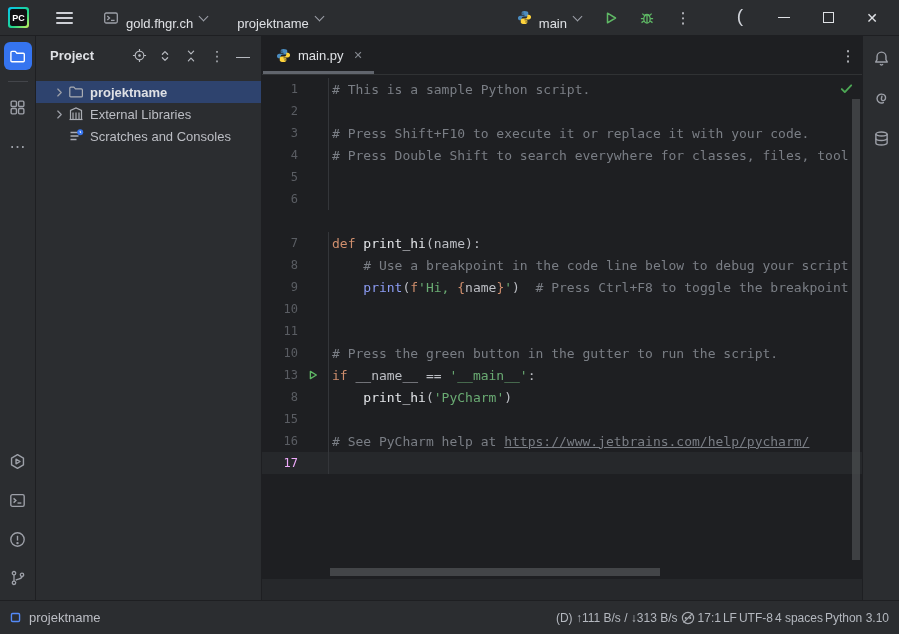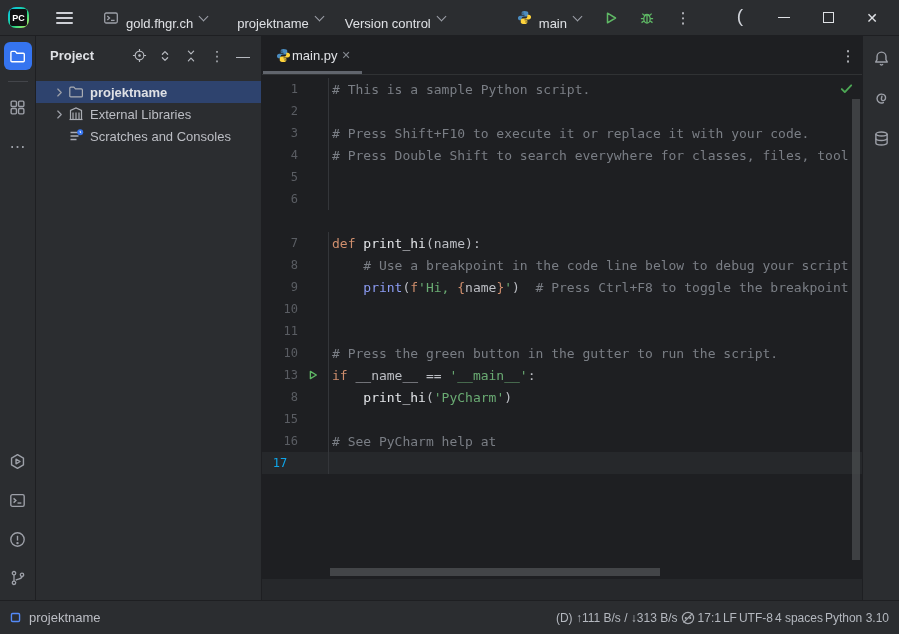--- a/index.html
+++ b/index.html
@@ -8,21 +8,21 @@
     position:relative; width:899px; height:634px; overflow:hidden;
     background:#1e1f22; color:#bcbec4;
     font-family:"Liberation Sans", sans-serif; font-size:13px;
     user-select:none;
   }
   
   .titlebar{
     height:36px; background:#2b2d30; border-bottom:1px solid #1e1f22;
     display:flex; align-items:center; padding:0 10px 0 8px;
   }
-  .pc-logo{ width:21px; height:21px; border-radius:8px; padding:2px;
+  .pc-logo{ width:21px; height:21px; border-radius:3px; padding:2px;
     background:linear-gradient(135deg,#07c3f2 0%,#21d789 60%,#fcf84a 110%);
     display:flex; }
   .pc-logo i{ flex:1; background:#101012; border-radius:2px; color:#fff;
     font-style:normal; font-weight:bold; font-size:9px; display:flex;
     align-items:center; justify-content:center; letter-spacing:0; }
   .burger{ margin-left:20px; width:30px; height:28px; border:none; background:transparent;
     display:flex; flex-direction:column; justify-content:center; gap:3px; cursor:pointer; border-radius:4px;}
   .burger span{ display:block; width:17px; height:2px; background:#ced0d6; margin:0 auto; border-radius:1px;}
   .tb-dd{ display:flex; align-items:center; gap:7px; padding:4px 8px; border-radius:4px; color:#dfe1e5; cursor:pointer;}
   .tb-dd .chev{ margin-top:-3px; }
@@ -58,32 +58,32 @@
   .ph-btn{ width:24px; height:24px; border:none; background:transparent; border-radius:4px;
     display:flex; align-items:center; justify-content:center; cursor:pointer; color:#b6b9bf; font-size:14px;}
   .tree{ padding-top:6px;}
   .tree-row{ height:22px; display:flex; align-items:center; padding-left:14px; cursor:pointer; color:#bcbec4; white-space:nowrap;}
   .tree-row.selected{ background:#2e436e; color:#dfe1e5; font-weight:bold;}
   .tr-chev{ width:18px; display:flex; align-items:center; justify-content:center;}
   .tr-icon{ width:22px; display:flex; align-items:center;}
   
   .editor-col{ flex:1; display:flex; flex-direction:column; background:#1e1f22; min-width:0;}
   .tabbar{ height:39px; display:flex; align-items:stretch; border-bottom:1px solid #303234; background:#1e1f22;}
-  .tab{ position:relative; display:flex; align-items:center; gap:1px; padding:0 12px 0 14px; cursor:pointer;}
+  .tab{ position:relative; display:flex; align-items:center; gap:7px; padding:0 12px 0 14px; cursor:pointer;}
   .tab.active::after{ content:""; position:absolute; left:1px; right:1px; bottom:0; height:3px; background:#61656d;}
   .tab-label{ color:#dfe1e5;}
   .tab-close{ color:#868a91; font-size:11px; margin-left:3px;}
   .tab-kebab{ margin-left:auto; align-self:center;}
   .editor{ position:relative; flex:1; overflow:hidden; font-family:"DejaVu Sans Mono", monospace; font-size:13px;}
   .ed-lines{ padding-top:3px;}
   .ed-row{ height:22px; display:flex; align-items:center;}
   .ed-row.current{ background:#26282b;}
   .ed-gutter{ width:66px; flex:none; display:flex; align-items:center; height:100%;}
   .ed-num{ flex:1; text-align:right; color:#5a5d63; font-size:12px;}
-  .ed-row.current .ed-num{ color:#0ea5e9;text-align:center;}
+  .ed-row.current .ed-num{ color:#f0abfc;}
   .ed-mark{ width:30px; height:100%; display:flex; align-items:center; justify-content:center;}
   .ed-code{ flex:1; border-left:1px solid #34363a; padding-left:3px; height:100%;
     display:flex; align-items:center; white-space:pre; overflow:hidden;}
   .inlay{ color:#7a7e85; font-size:11.5px; font-family:"Liberation Sans", sans-serif;}
   .tk-text{ color:#bcbec4;}
   .tk-comment{ color:#7a7e85;}
   .tk-keyword{ color:#cf8e6d;}
   .tk-func{ color:#e3e5e9; font-weight:normal;}
   .tk-string{ color:#6aab73;}
   .tk-builtin{ color:#8c9cf4;}
@@ -121,24 +121,20 @@
             <rect x="1.7" y="3" width="12.6" height="10" rx="1.5"></rect>
             <path d="M4.3 6l2.2 2-2.2 2"></path>
             <path d="M8 10.4h3.6"></path>
           </svg>
         </span>
       <span class="tb-label">gold.fhgr.ch</span>
       <span class="chev down"></span>
     </div>
     <div class="tb-dd" style="margin-left:14px">
       <span class="tb-label">projektname</span>
-      <span class="chev down"></span>
-    </div>
-    <div class="tb-dd" style="margin-left:6px">
-      <span class="tb-label">Version control</span>
       <span class="chev down"></span>
     </div>
     <div class="tb-right">
       <div class="tb-dd">
         <span>
             <svg width="15" height="15" viewBox="0 0 16 16">
               <path fill="#4b8bbe" d="M8 1C6 1 5 1.8 5 3v2h3v1H3.5C2 6 1 7 1 8.5S2 11 3.5 11H5V9.2C5 8 6 7 7.2 7H10c1.1 0 2-.9 2-2V3c0-1.2-1.3-2-4-2zM6.3 2.6a.7.7 0 110 1.4.7.7 0 010-1.4z"></path>
               <path fill="#ffd43b" d="M8 15c2 0 3-.8 3-2v-2H8v-1h4.5C14 10 15 9 15 7.5S14 5 12.5 5H11v1.8C11 8 10 9 8.8 9H6c-1.1 0-2 .9-2 2v2c0 1.2 1.3 2 4 2zm1.7-1.6a.7.7 0 110-1.4.7.7 0 010 1.4z"></path>
             </svg>
           </span>
@@ -449,21 +445,21 @@
                 <span class="ed-num">15</span>
                 <span class="ed-mark"></span>
               </div>
               <div class="ed-code"></div>
             </div>
             <div class="ed-row">
               <div class="ed-gutter">
                 <span class="ed-num">16</span>
                 <span class="ed-mark"></span>
               </div>
-              <div class="ed-code"><span class="tk-comment"># See PyCharm help at </span></div>
+              <div class="ed-code"><span class="tk-comment"># See PyCharm help at </span><span class="tk-link">https://www.jetbrains.com/help/pycharm/</span></div>
             </div>
             <div class="ed-row current">
               <div class="ed-gutter">
                 <span class="ed-num">17</span>
                 <span class="ed-mark"></span>
               </div>
               <div class="ed-code"></div>
             </div>
           </div>
         <span class="ed-check">

